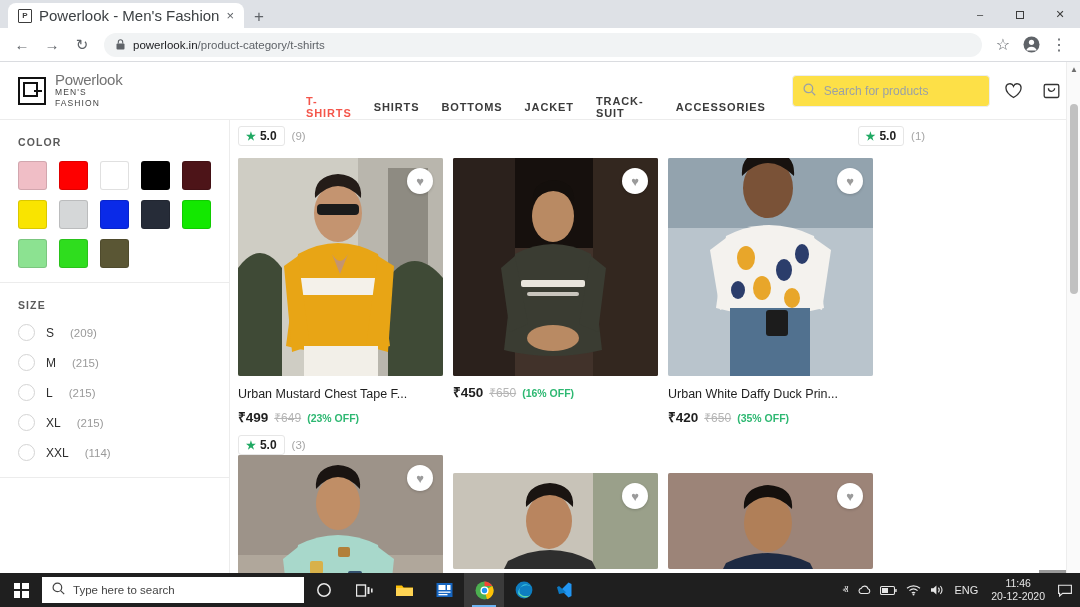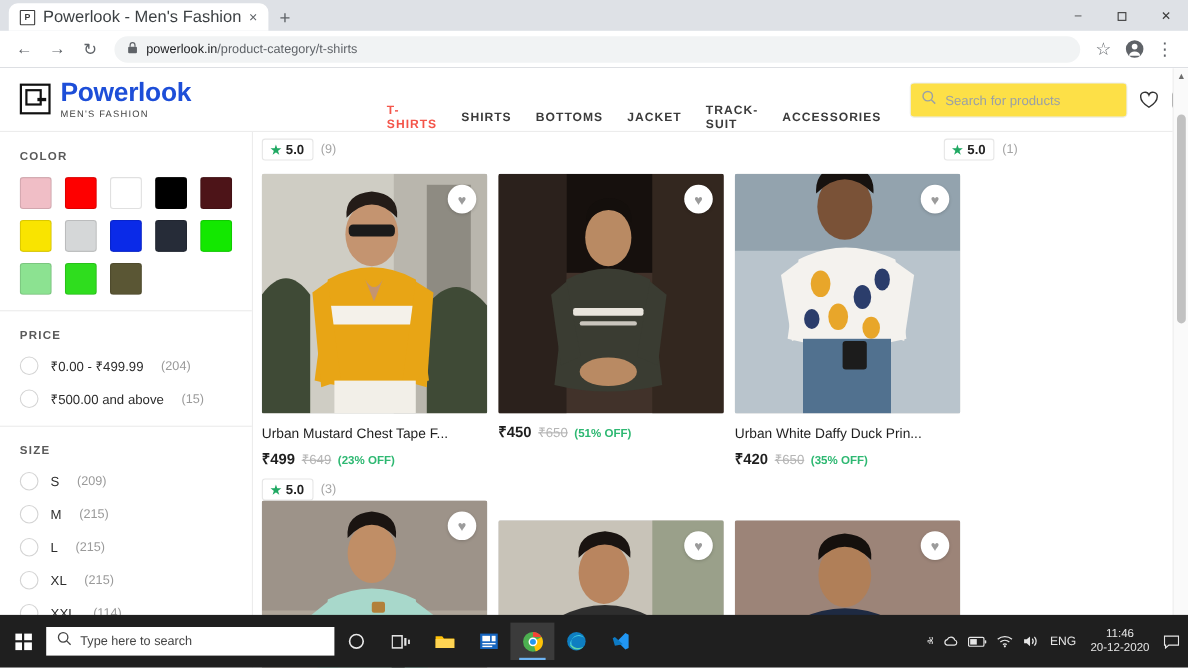--- a/index.html
+++ b/index.html
@@ -73,21 +73,21 @@
     width: 28px; height: 28px; border: 2.5px solid #111; position: relative; flex: none;
   }
   .logo-mark::before {
     content: ""; position: absolute; left: 3px; top: 3px;
     width: 11px; height: 11px; border: 2.5px solid #111;
   }
   .logo-mark::after {
     content: ""; position: absolute; right: 2px; top: 11px;
     width: 8px; height: 2.5px; background: #111;
   }
-  .logo-text-top { font-size: 24px; font-weight: bold; color: #1d4ed8; letter-spacing: -.3px; line-height: 1.05; }
+  .logo-text-top { font-size: 15px; font-weight: normal; color: #737373; letter-spacing: -.3px; line-height: 1.05; }
   .logo-text-sub { font-size: 8.5px; color: #444; letter-spacing: 1.1px; line-height: 1.3; }
 
   .main-nav { display: flex; align-items: center; gap: 22px; margin-left: 178px; margin-top: 32px; }
   .nav-item {
     font-size: 11px; font-weight: bold; letter-spacing: .9px; color: #3b3b3b;
     cursor: pointer; position: relative; padding: 4px 0;
   }
   .nav-item.active { color: #f4554a; }
   .nav-item.active::after {
     content: ""; position: absolute; left: 50%; transform: translateX(-50%);
@@ -185,21 +185,21 @@
     position: absolute; left: 3px; top: 42px; width: 8px; height: 190px;
     background: #c1c1c1; border-radius: 4px; cursor: pointer;
   }
   .page-scrollbar .arrow {
     position: absolute; left: 0; width: 14px; height: 14px; color: #6e6e6e;
     font-size: 8px; display: flex; align-items: center; justify-content: center; cursor: pointer;
   }
 
   
   .taskbar {
-    position: absolute; left: 0; bottom: 0; width: 1080px; height: 48px;
+    position: absolute; left: 0; bottom: 0; width: 1080px; height: 34px;
     background: #1f1f1f; display: flex; align-items: center;
   }
   .start-btn {
     width: 42px; height: 34px; display: flex; align-items: center;
     justify-content: center; cursor: pointer;
   }
   .win-logo {
     width: 15px; height: 15px;
     display: grid; grid-template-columns: 1fr 1fr; grid-template-rows: 1fr 1fr; gap: 1.6px;
   }
@@ -331,33 +331,20 @@
           <div class="swatch" style="background:#d5d7d8"></div>
           <div class="swatch" style="background:#0a2ae8"></div>
           <div class="swatch" style="background:#262c38"></div>
           <div class="swatch" style="background:#13e800"></div>
           <div class="swatch" style="background:#8ce291"></div>
           <div class="swatch" style="background:#2fdd1e"></div>
           <div class="swatch" style="background:#5a5634"></div>
         </div>
       </div>
 
-      <div class="filter-block">
-        <div class="filter-title">PRICE</div>
-        <div class="filter-row">
-          <span class="radio"></span>
-          <span class="filter-label">₹0.00 - ₹499.99</span>
-          <span class="filter-count">(204)</span>
-        </div>
-        <div class="filter-row">
-          <span class="radio"></span>
-          <span class="filter-label">₹500.00 and above</span>
-          <span class="filter-count">(15)</span>
-        </div>
-      </div>
 
       <div class="filter-block">
         <div class="filter-title">SIZE</div>
         <div class="filter-row">
           <span class="radio"></span>
           <span class="filter-label">S</span>
           <span class="filter-count">(209)</span>
         </div>
         <div class="filter-row">
           <span class="radio"></span>
@@ -454,21 +441,21 @@
               <rect x="74" y="134" width="52" height="4" rx="2" fill="#c9c5bd"></rect>
               <path d="M62 98 l-14 12 9 64 18 -8z" fill="#3a3c32"></path>
               <path d="M138 98 l15 12 -8 64 -19 -8z" fill="#3a3c32"></path>
               <ellipse cx="100" cy="180" rx="26" ry="13" fill="#b98a63"></ellipse>
             </svg>
             <div class="wish-btn">♥</div>
           </div>
           <div class="card-price">
             <span class="price-now">₹450</span>
             <span class="price-was">₹650</span>
-            <span class="price-off">(51% OFF)</span>
+            <span class="price-off">(16% OFF)</span>
           </div>
         </div>
 
         <div class="card">
           <div class="card-img">
             <svg width="205" height="218" viewBox="0 0 205 218" preserveAspectRatio="none">
               <rect width="205" height="218" fill="#b9c4cc"></rect>
               <rect x="0" y="0" width="205" height="70" fill="#93a3ae"></rect>
               <ellipse cx="100" cy="30" rx="25" ry="30" fill="#7a5237"></ellipse>
               <path d="M74 18 q26-26 52 0 q2-24-26-26 q-28 2-26 26z" fill="#17120f"></path>

